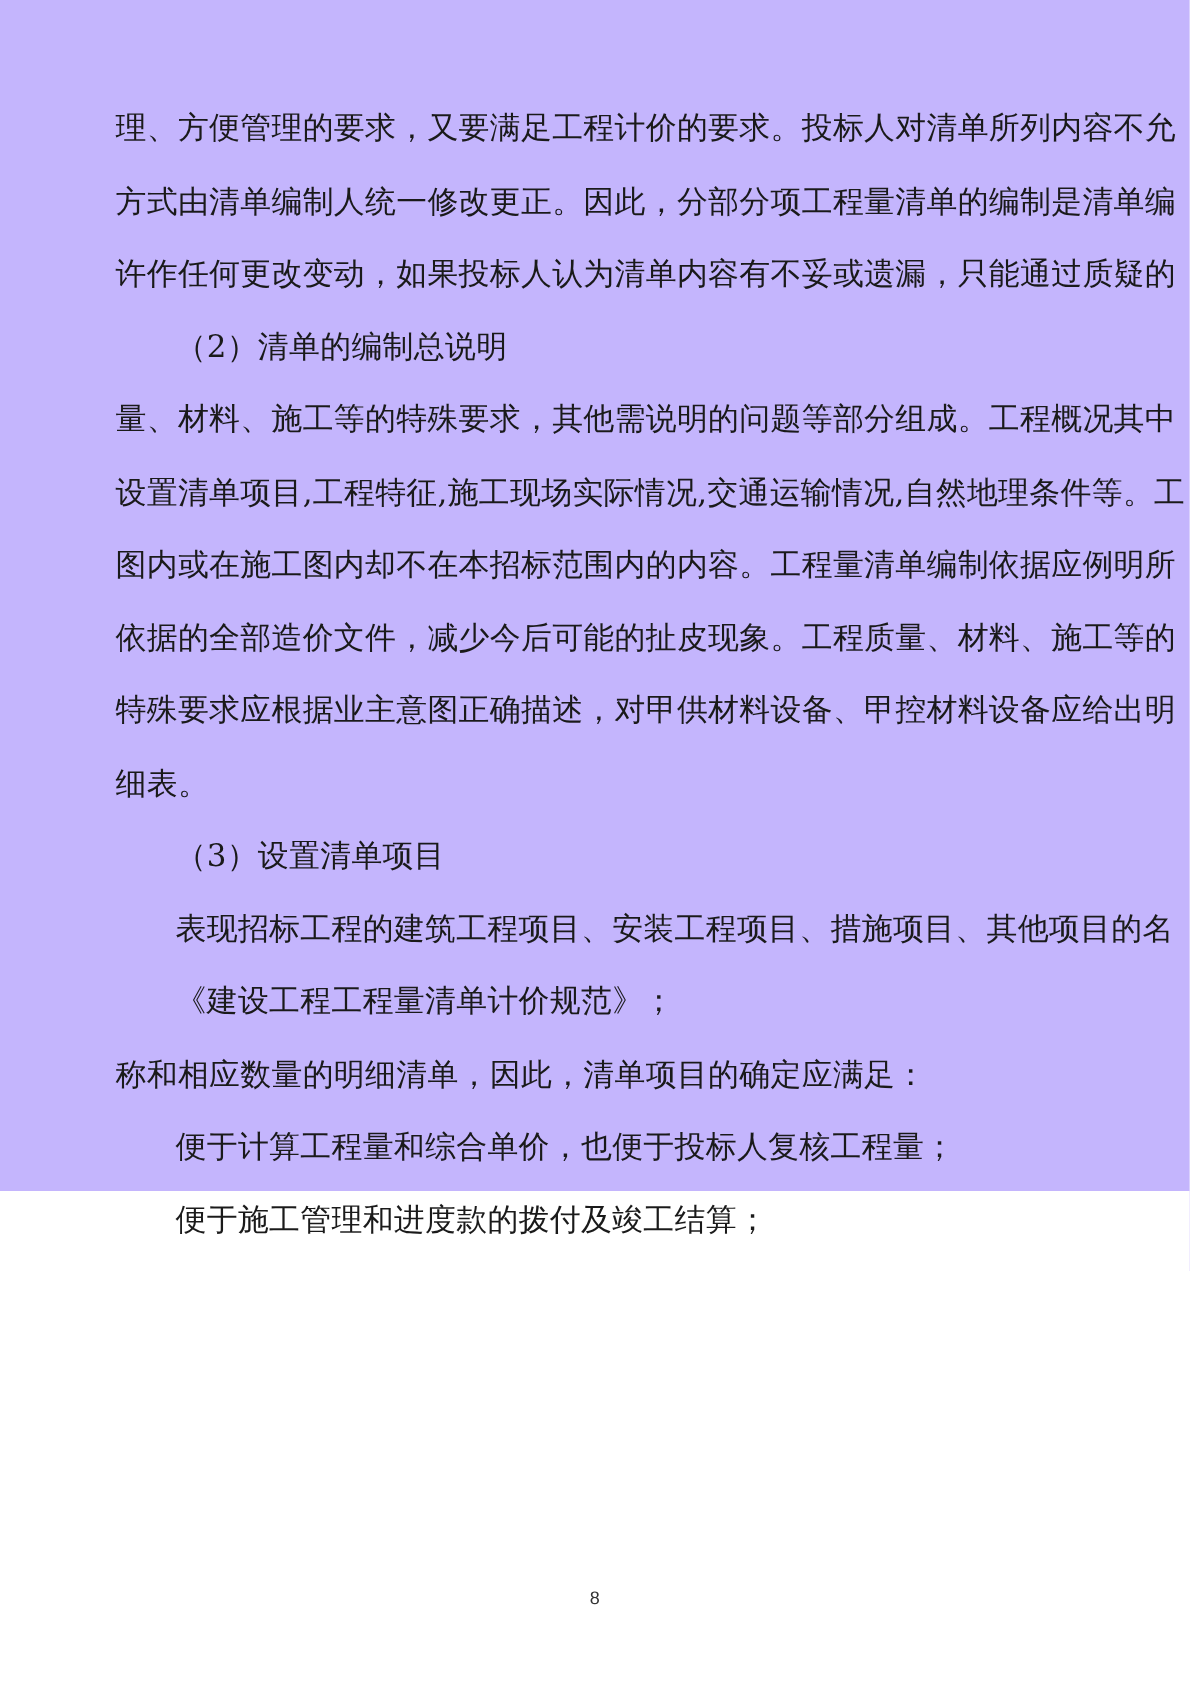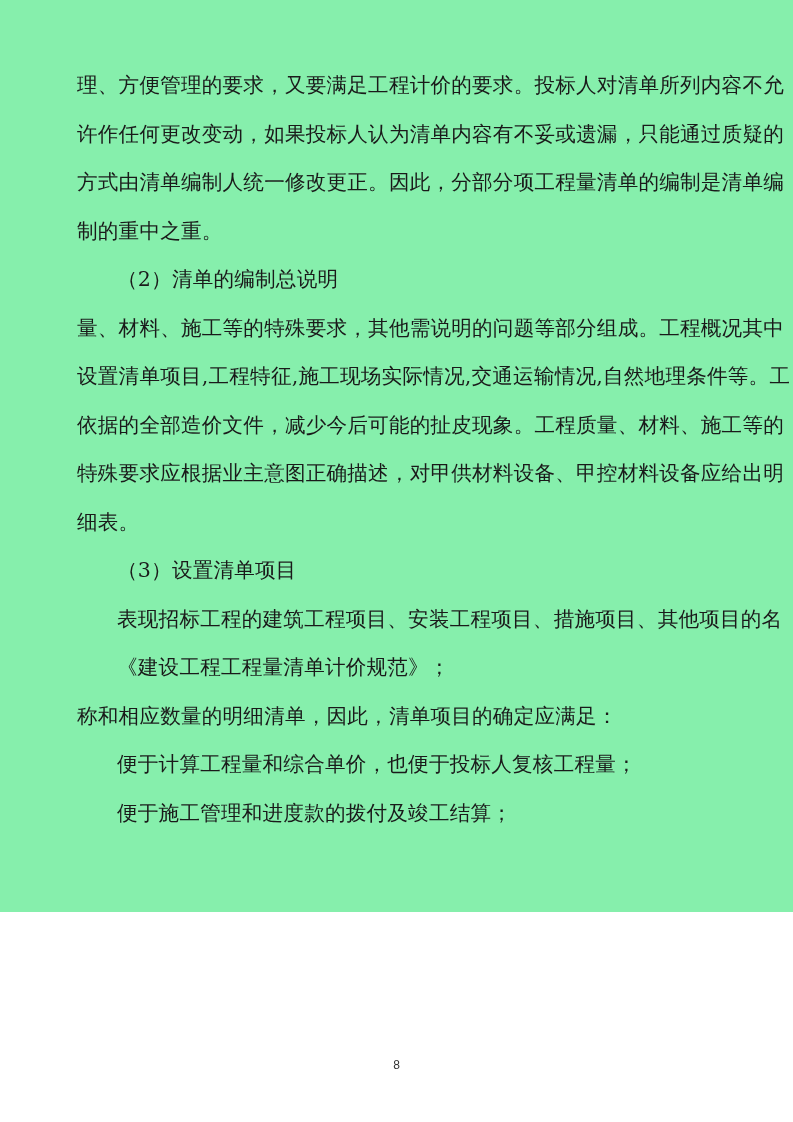--- a/index.html
+++ b/index.html
@@ -13,22 +13,22 @@
       position: relative;
       overflow: hidden;
       font-family: "DejaVu Serif", "Liberation Serif", serif;
       color: #1a1a1a;
     }
     .page {
       position: absolute;
       left: 0;
       top: 0;
       width: 793px;
-      height: 912px;
-      background: #86efac;
+      height: 794px;
+      background: #c4b5fd;
     }
     .body-text {
       position: absolute;
       left: 77px;
       top: 61px;
       width: 640px;
     }
     .line {
       display: block;
       height: 48.5px;
@@ -50,26 +50,26 @@
       font-size: 12px;
       color: #333333;
     }
   </style>
 </head>
 <body>
 
 <div class="page">
   <div class="body-text">
     <span class="line">理、方便管理的要求，又要满足工程计价的要求。投标人对清单所列内容不允</span>
+    <span class="line">方式由清单编制人统一修改更正。因此，分部分项工程量清单的编制是清单编</span>
     <span class="line">许作任何更改变动，如果投标人认为清单内容有不妥或遗漏，只能通过质疑的</span>
-    <span class="line">方式由清单编制人统一修改更正。因此，分部分项工程量清单的编制是清单编</span>
-    <span class="line">制的重中之重。</span>
     <span class="line indent">（2）清单的编制总说明</span>
     <span class="line">量、材料、施工等的特殊要求，其他需说明的问题等部分组成。工程概况其中</span>
     <span class="line">设置清单项目,工程特征,施工现场实际情况,交通运输情况,自然地理条件等。工</span>
+    <span class="line">图内或在施工图内却不在本招标范围内的内容。工程量清单编制依据应例明所</span>
     <span class="line">依据的全部造价文件，减少今后可能的扯皮现象。工程质量、材料、施工等的</span>
     <span class="line">特殊要求应根据业主意图正确描述，对甲供材料设备、甲控材料设备应给出明</span>
     <span class="line">细表。</span>
     <span class="line indent">（3）设置清单项目</span>
     <span class="line indent">表现招标工程的建筑工程项目、安装工程项目、措施项目、其他项目的名</span>
     <span class="line indent">《建设工程工程量清单计价规范》；</span>
     <span class="line">称和相应数量的明细清单，因此，清单项目的确定应满足：</span>
     <span class="line indent">便于计算工程量和综合单价，也便于投标人复核工程量；</span>
     <span class="line indent">便于施工管理和进度款的拨付及竣工结算；</span>
   </div>

